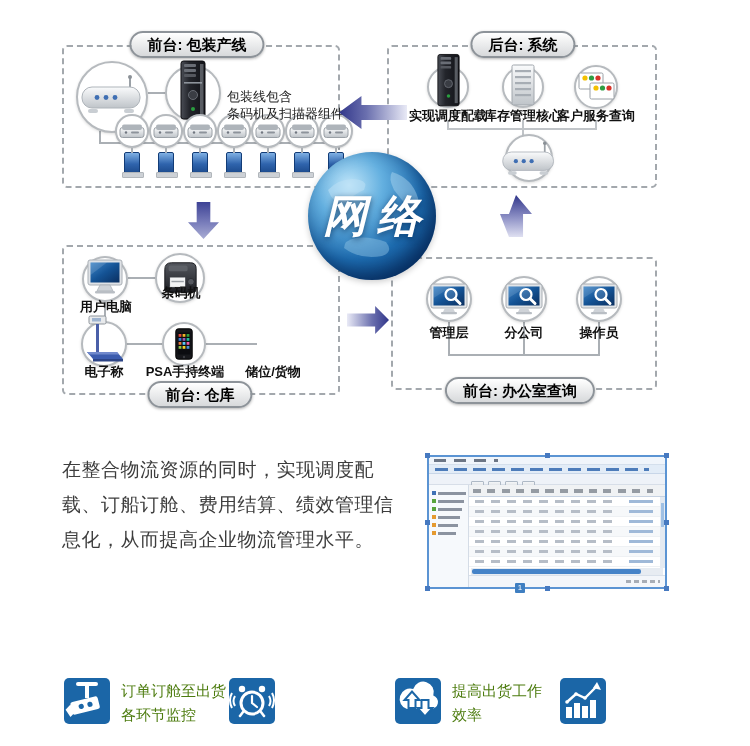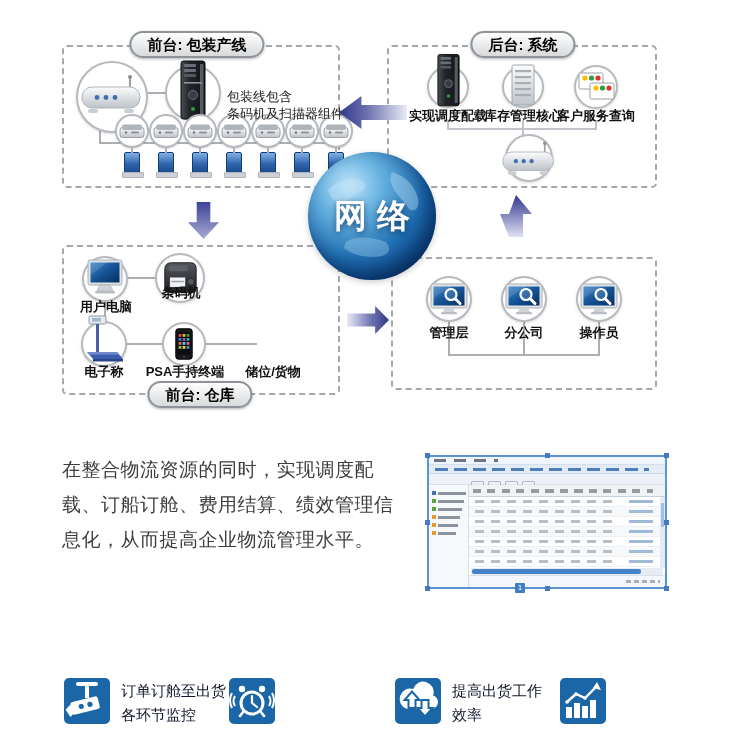--- a/index.html
+++ b/index.html
@@ -34,22 +34,22 @@
             color:#111; white-space:nowrap; z-index:5; }
   .dnote  { position:absolute; font-size:13px; font-weight:500; color:#222; line-height:17px;
             white-space:pre-line; z-index:5; }
 
   
   #globe { position:absolute; left:308px; top:152px; width:128px; height:128px; border-radius:50%;
            background:radial-gradient(circle at 32% 26%, #bfe5f9 0%, #64b0e0 26%, #1d6cb0 58%, #0a3e78 85%, #062f5c 100%);
            box-shadow:inset -6px -8px 18px rgba(0,20,60,.5), 0 2px 6px rgba(0,0,0,.2);
            display:flex; align-items:center; justify-content:center; z-index:20; }
   #globe svg.land { position:absolute; left:0; top:0; }
-  #globe .globe-text { position:relative; font-size:33px; font-weight:bold; color:#fff;
-           letter-spacing:10px; padding-left:10px; text-shadow:0 2px 6px rgba(0,30,70,.65); }
+  #globe .globe-text { position:relative; font-size:44px; font-weight:bold; color:#fff;
+           letter-spacing:10px; padding-left:10px; text-shadow:0 2px 6px rgba(0,30,70,.65);font-style:italic; }
 
   
   .farrow { position:absolute; z-index:6; }
   #arrow-left  { left:339px; top:96px;  width:68px; height:33px;
     clip-path:polygon(0% 50%,33% 0%,33% 27%,100% 27%,100% 73%,33% 73%,33% 100%);
     background:linear-gradient(90deg,#31368a 0%,#6a6fae 40%,#e9eaf6 100%); }
   #arrow-right { left:347px; top:306px; width:42px; height:28px;
     clip-path:polygon(100% 50%,67% 0%,67% 27%,0% 27%,0% 73%,67% 73%,67% 100%);
     background:linear-gradient(90deg,#e9eaf6 0%,#6a6fae 60%,#31368a 100%); }
   #arrow-down  { left:188px; top:202px; width:31px; height:37px;
@@ -113,21 +113,21 @@
   .m-scroll { height:7px; margin:0 2px; background:#e7ecf2; position:relative; }
   .m-scroll i { position:absolute; left:1px; top:1px; height:5px; width:88%; background:#4583c8; border-radius:2px; display:block; }
   .m-foot { height:12px; background:#f3f6fa; border-top:1px solid #d8e0ea; position:relative; }
   .pgchip { display:inline-block; margin:1px 0 0 46px; min-width:10px; height:10px; background:#3f7fc1;
             color:#fff; font-size:8px; line-height:10px; text-align:center; border-radius:1px; }
   .pgbars { position:absolute; right:5px; top:4px; width:34px; height:3px;
             background:repeating-linear-gradient(90deg,#a7adb6 0 5px,transparent 5px 8px); }
 
   
   .fi { position:absolute; width:46px; height:46px; border-radius:5px; background:#1b66a7; z-index:5; }
-  .flabel { position:absolute; font-size:15px; line-height:24px; color:#0f172a; font-weight:500;
+  .flabel { position:absolute; font-size:15px; line-height:24px; color:#4d7c0f; font-weight:500;
             white-space:pre-line; z-index:5; }
 </style>
 </head>
 <body>
 
 <svg width="0" height="0" style="position:absolute" aria-hidden="true">
   <defs>
     <linearGradient id="gMetal" x1="0" y1="0" x2="0" y2="1">
       <stop offset="0" stop-color="#fafbfc"></stop>
         <stop offset="1" stop-color="#bfc4c9"></stop>
@@ -422,20 +422,21 @@
   </div>
 
   <div class="farrow" id="arrow-left"></div>
   <div class="farrow" id="arrow-down"></div>
   <div class="farrow" id="arrow-up"></div>
   <div class="farrow" id="arrow-right"></div>
 
   <div class="pill" style="left:197px;top:31px"><span>前台: 包装产线</span></div>
   <div class="pill" style="left:200px;top:381px"><span>前台: 仓库</span></div>
   <div class="pill" style="left:523px;top:31px"><span>后台: 系统</span></div>
+  <div class="pill" style="left:520px;top:377px"><span>前台: 办公室查询</span></div>
 
   <div id="para">在整合物流资源的同时，实现调度配载、订船订舱、费用结算、绩效管理信息化，从而提高企业物流管理水平。</div>
 
   <div id="mini">
     <div class="handle" style="left:-4px;top:-4px"></div>
     <div class="handle" style="left:50%;top:-4px;margin-left:-2px"></div>
     <div class="handle" style="right:-4px;top:-4px"></div>
     <div class="handle" style="left:-4px;top:50%;margin-top:-2px"></div>
     <div class="handle" style="right:-4px;top:50%;margin-top:-2px"></div>
     <div class="handle" style="left:-4px;bottom:-4px"></div>

